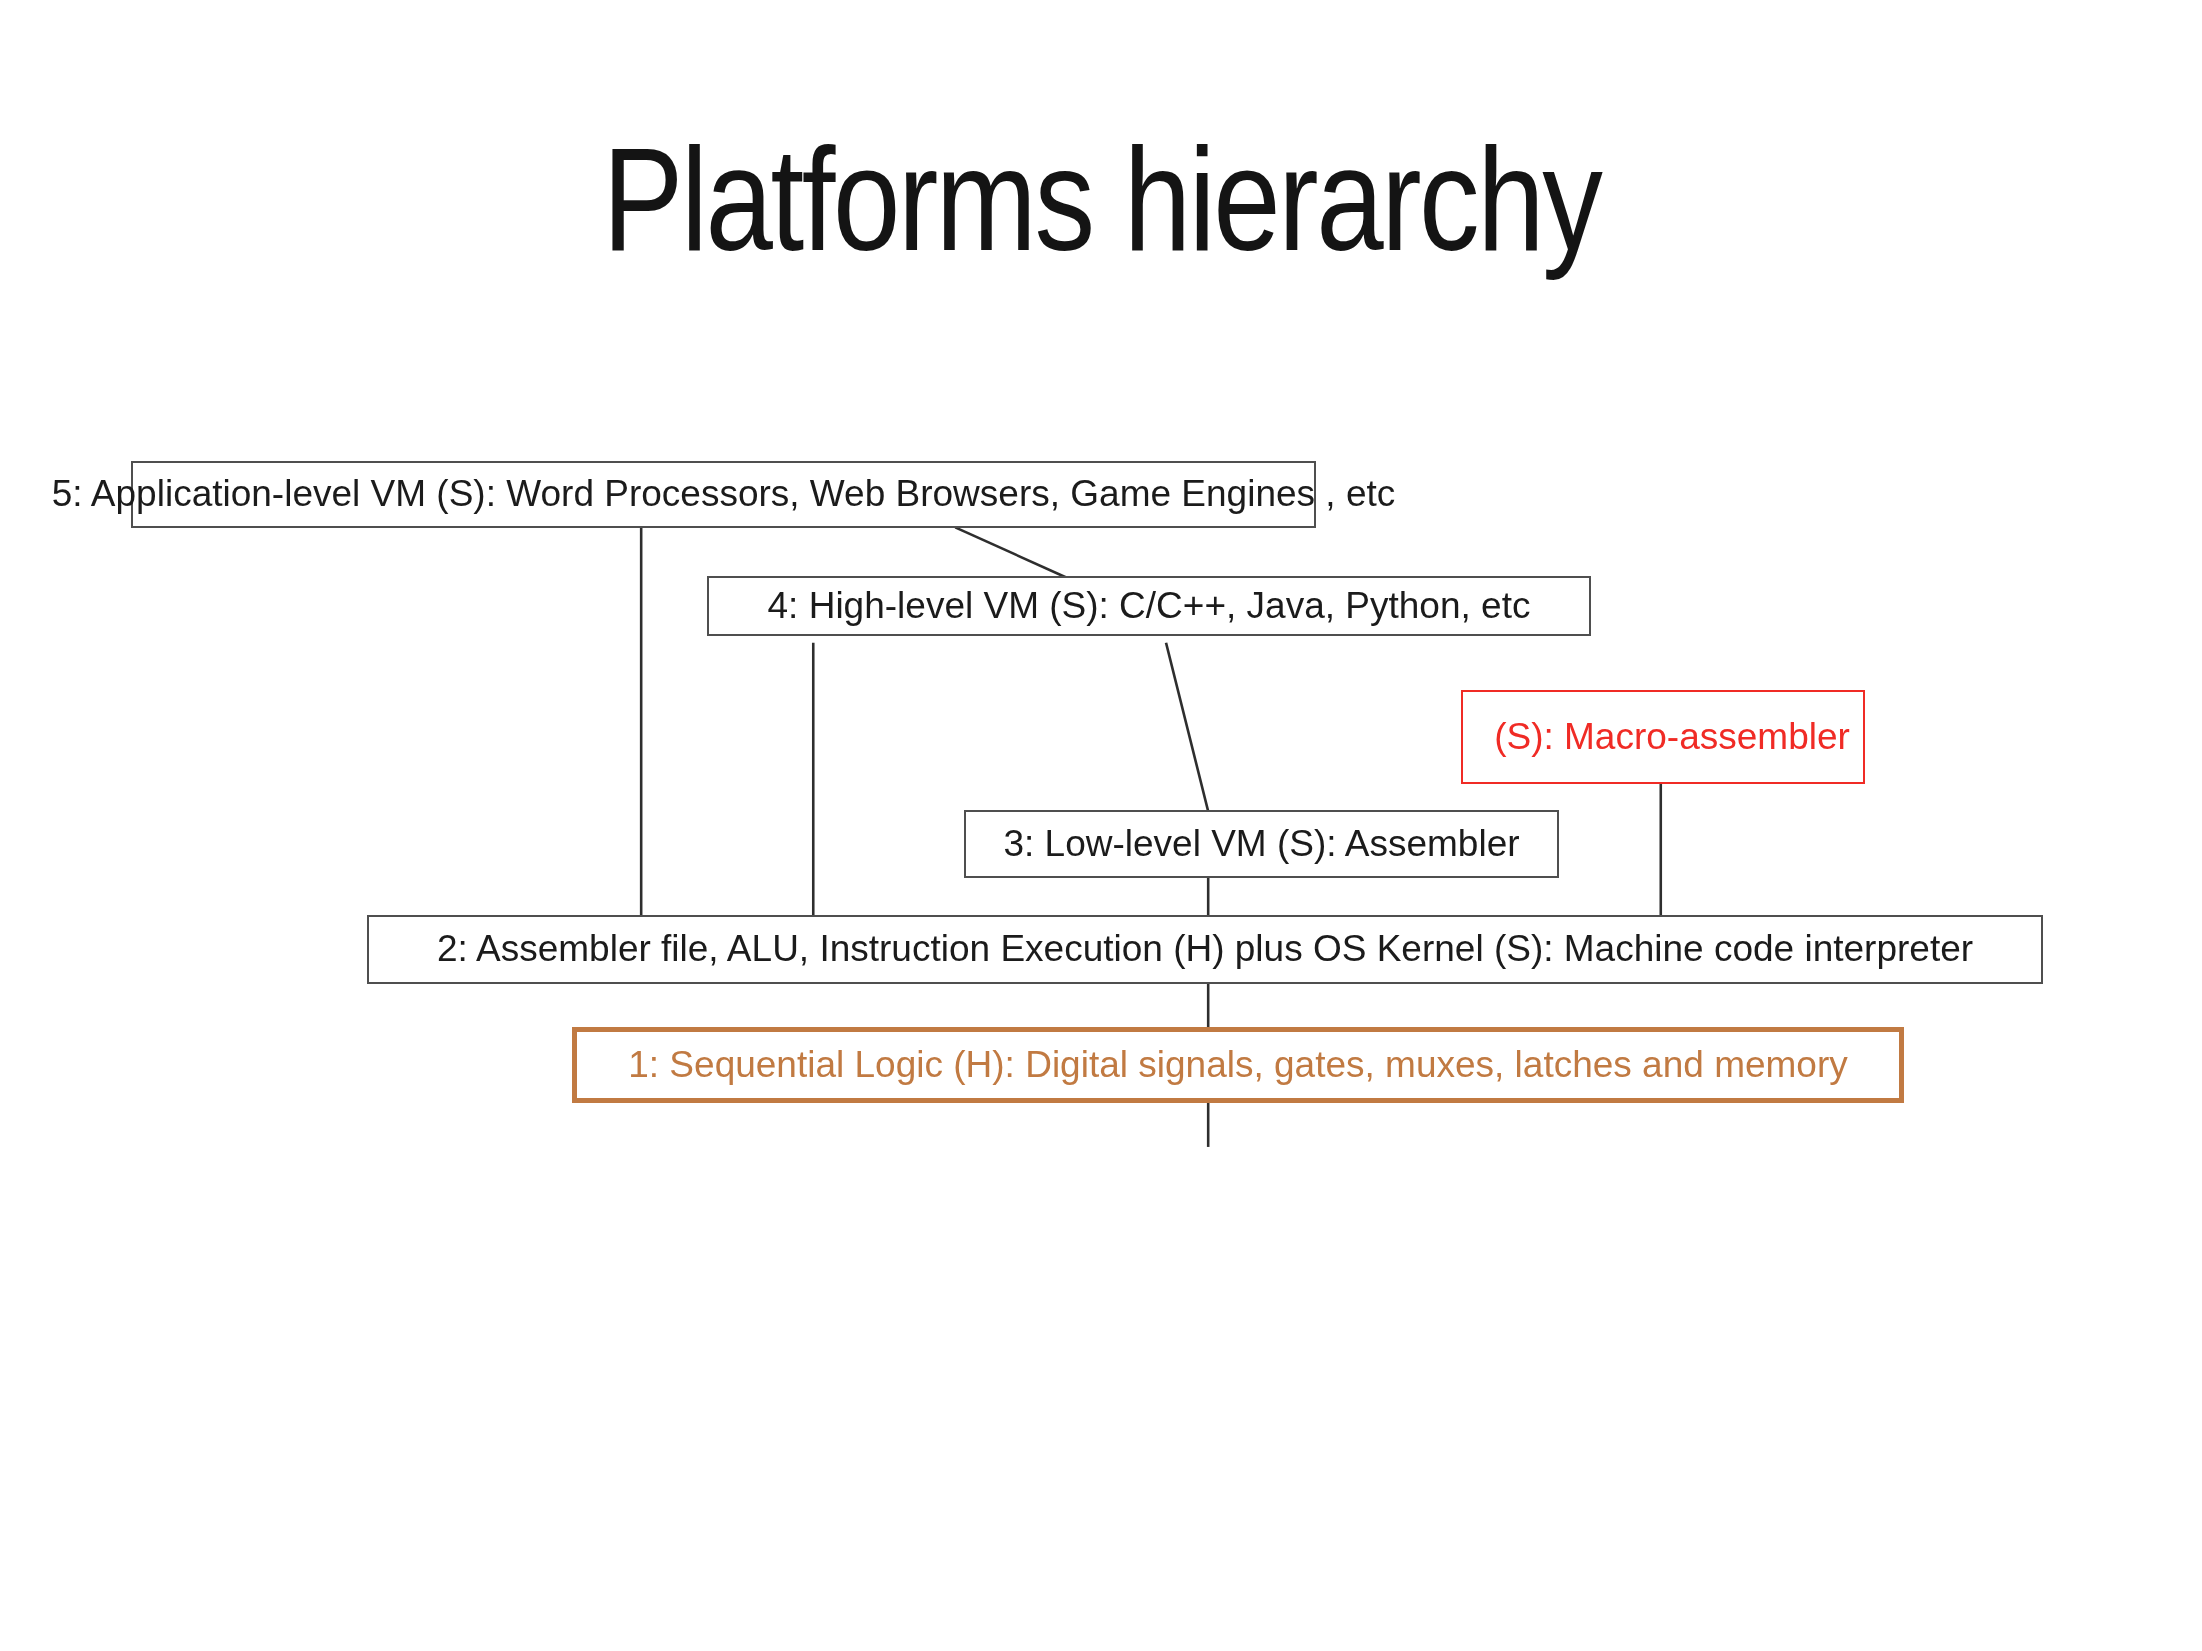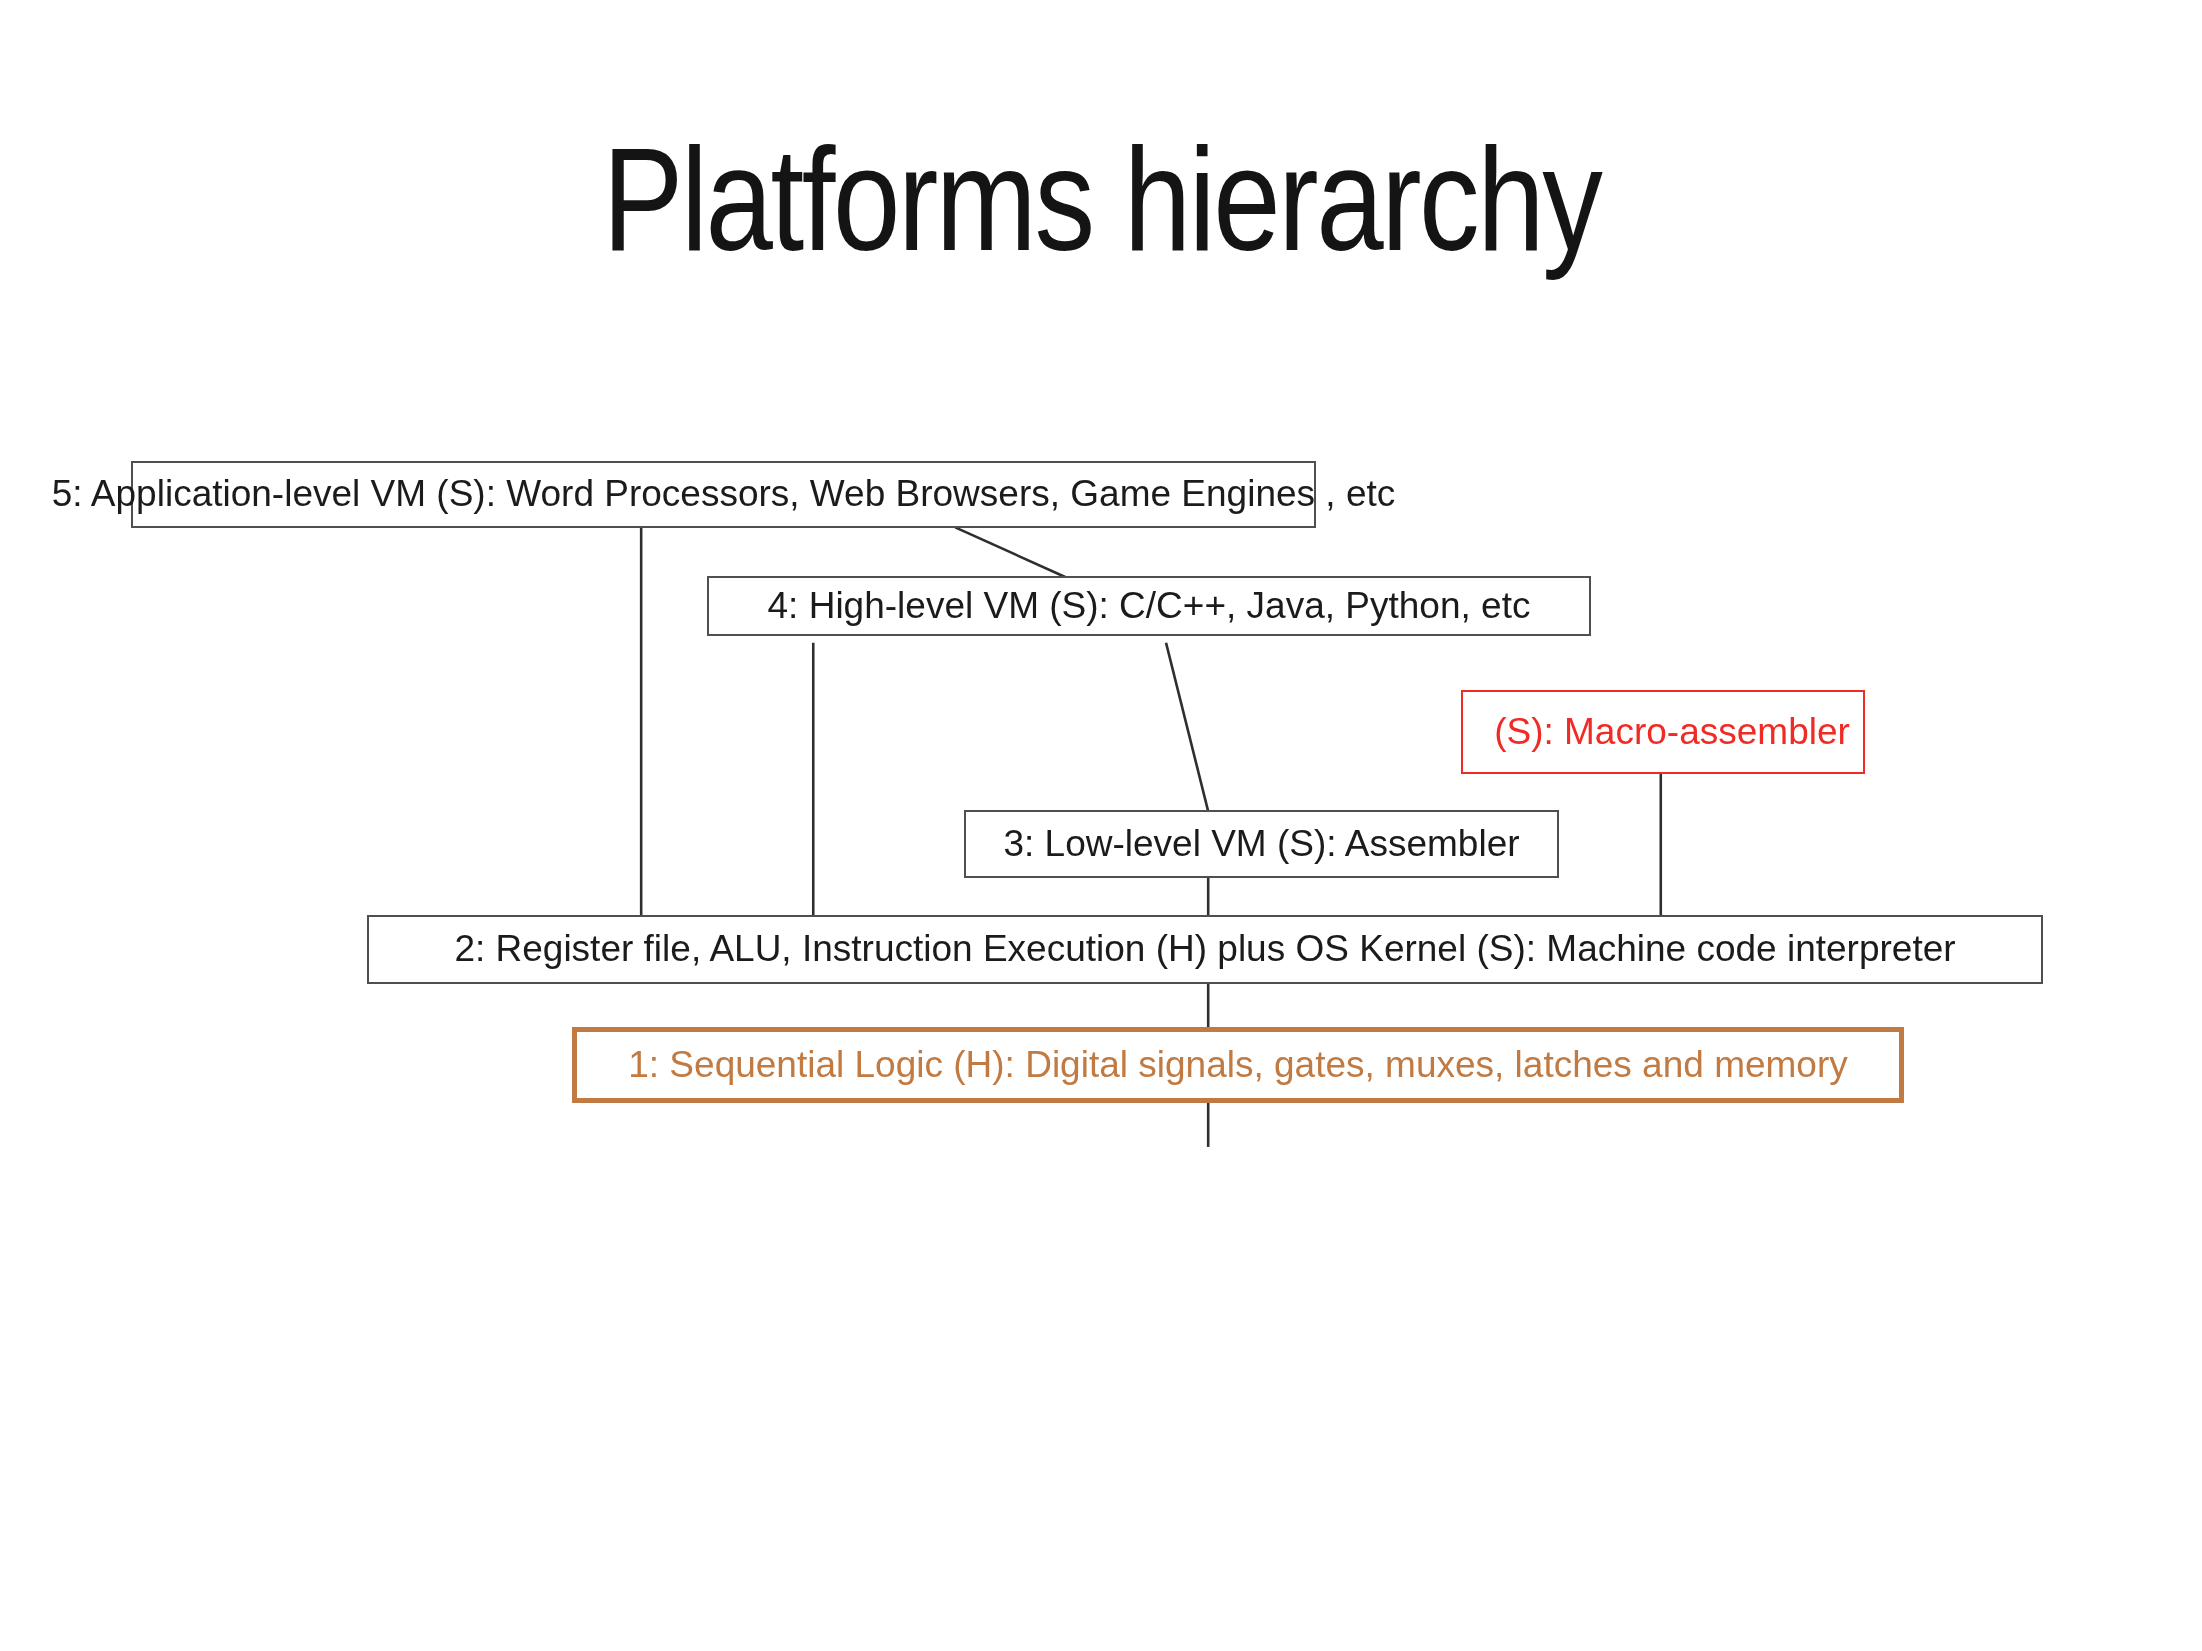--- a/index.html
+++ b/index.html
@@ -57,21 +57,21 @@
     color: var(--accent-red, #f02b25);
   }
   .node.orange {
     border: 5.2px solid var(--accent-orange, #c17a42);
     color: var(--accent-orange, #c17a42);
     margin-left: 33px;
   }
   
   #box-level5 { left: 131px;  top: 461px;  width: 1185px; height: 67px; }
   #box-level4 { left: 707px;  top: 576px;  width: 884px; height: 60px; }
-  #box-macro  { left: 1461px; top: 690px;  width: 404px;  height: 84px; padding-left: 18px; }
+  #box-macro  { left: 1461px; top: 690px;  width: 404px;  height: 94px; padding-left: 18px; }
   #box-level3 { left: 964px; top: 810px;  width: 595px;  height: 68px; }
   #box-level2 { left: 367px;  top: 915px; width: 1676px; height: 69px; }
   #box-level1 { left: 539px;  top: 1027px; width: 1332px; height: 76px; }
   #box-level0 { left: 539px;  top: 1145px; width: 1331px; height: 67px; }
 </style>
 </head>
 <body>
 
 <div class="slide">
 
@@ -97,19 +97,19 @@
   </svg>
 
   <div id="box-level5" class="node gray">5: Application-level VM (S): Word Processors, Web Browsers, Game Engines , etc</div>
 
   <div id="box-level4" class="node gray">4: High-level VM (S): C/C++, Java, Python, etc</div>
 
   <div id="box-macro" class="node red">(S): Macro-assembler</div>
 
   <div id="box-level3" class="node gray">3: Low-level VM (S): Assembler</div>
 
-  <div id="box-level2" class="node gray">2: Register file, ALU, Instruction Execution (H) plus OS Kernel (S): Machine code interpreter</div>
+  <div id="box-level2" class="node gray">2: Assembler file, ALU, Instruction Execution (H) plus OS Kernel (S): Machine code interpreter</div>
 
   <div id="box-level1" class="node orange">1: Sequential Logic (H): Digital signals, gates, muxes, latches and memory</div>
 
 
 </div>
 
 
 </body></html>

